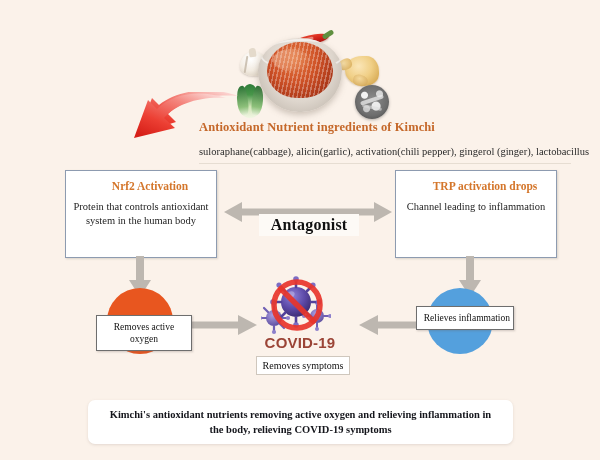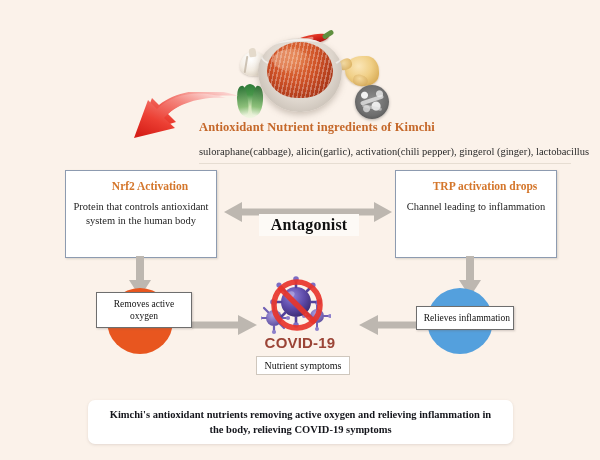--- a/index.html
+++ b/index.html
@@ -157,21 +157,21 @@
   
   .circ{position:absolute;width:66px;height:66px;border-radius:50%;}
   #circ-orange{left:107px;top:288px;background:#e8561f;}
   #circ-blue{left:427px;top:288px;background:#54a0dd;}
   .circ-label{
     position:absolute;background:#fff;border:1px solid #6e6e6e;
     box-shadow:1px 1px 2px rgba(110,100,92,.3);
     text-align:center;font-size:9.5px;color:#111;line-height:1.28;
     padding:5px 3px;
   }
-  #lbl-oxygen{left:96px;top:292px;width:88px;}
+  #lbl-oxygen{left:96px;top:315px;width:88px;}
   #lbl-inflam{left:416px;top:306px;width:90px;text-align:right;}
 
   
   .covid-wrap{position:absolute;left:251px;top:276px;width:98px;height:110px;}
   .virus{position:absolute;left:10px;top:0;width:70px;height:62px;}
   .covid-text{
     position:absolute;left:0;top:58px;width:98px;text-align:center;
     font-family:Liberation Sans, sans-serif;
     font-weight:bold;font-size:15px;color:#9b4436;letter-spacing:.2px;
   }
@@ -347,18 +347,18 @@
           <circle cx="52" cy="9" r="2.6"></circle>
             <circle cx="18" cy="43" r="2.6"></circle>
         </g>
         <ellipse cx="29" cy="19" rx="5" ry="3.4" fill="rgba(255,255,255,.28)" transform="rotate(-28 29 19)"></ellipse>
       </g>
 
       <circle cx="36" cy="29" r="23" fill="none" stroke="#e8352b" stroke-width="5.5" opacity=".92"></circle>
       <line x1="20" y1="13" x2="52" y2="45" stroke="#e8352b" stroke-width="5.5" opacity=".92" stroke-linecap="round"></line>
     </svg>
     <div class="covid-text">COVID-19</div>
-    <div class="covid-sub">Nutrient symptoms</div>
+    <div class="covid-sub">Removes symptoms</div>
   </div>
 
   <div class="caption">Kimchi's antioxidant nutrients removing active oxygen and relieving inflammation in the body, relieving COVID-19 symptoms</div>
 
 </div>
 
 </body></html>

